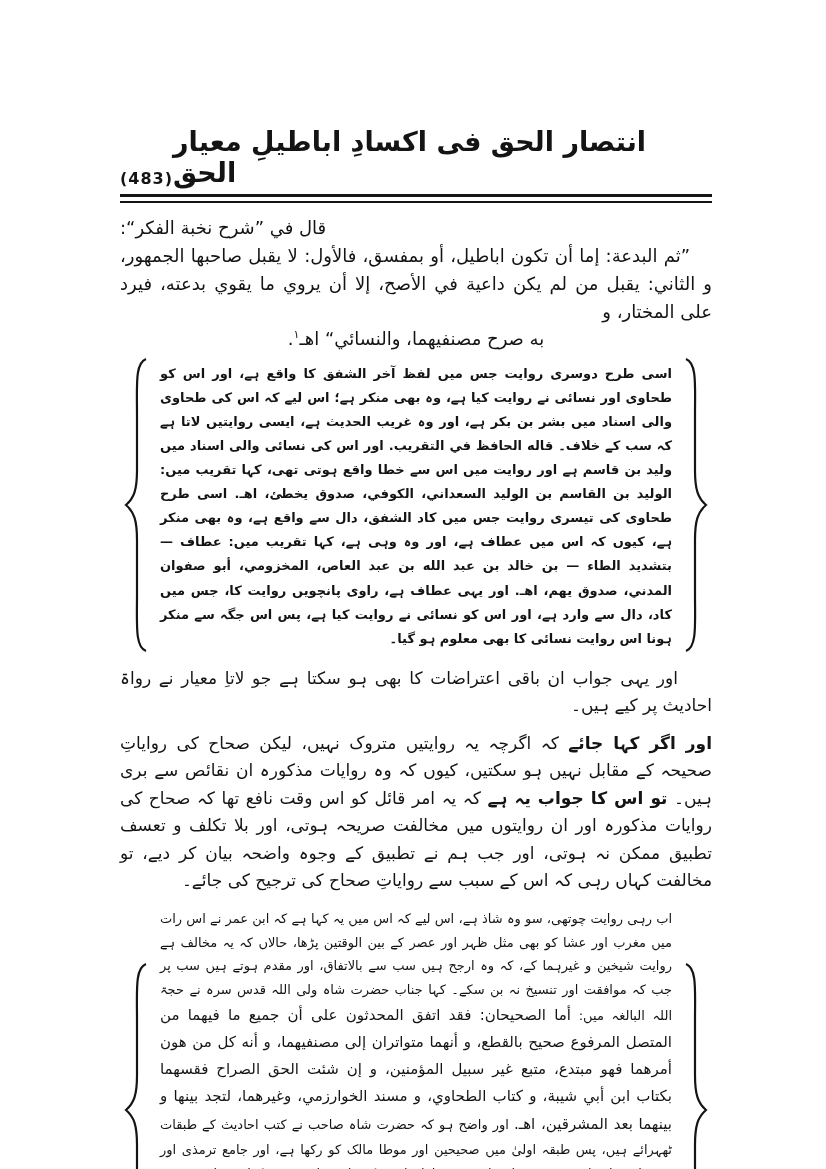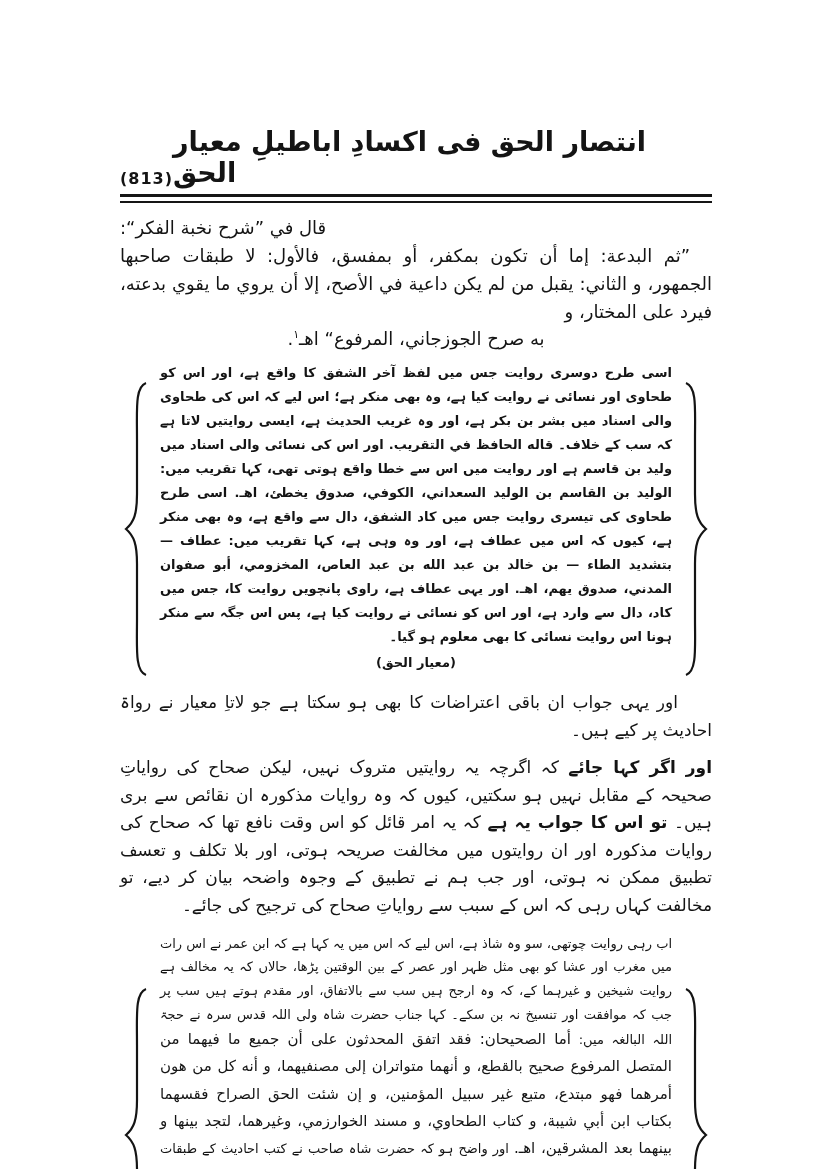--- a/index.html
+++ b/index.html
@@ -34,40 +34,39 @@
   .para { font-size:17px; line-height:1.62; text-align:justify; margin:10px 0 0 0; }
   .para.indent { text-indent:34px; }
   .bold { font-weight:bold; }
 </style>
 </head>
 <body>
 
 <div class="page">
 
   <div class="hdr">
-    <span class="page-num">(813)</span>
+    <span class="page-num">(483)</span>
     <span class="book-title">انتصار الحق فی اکسادِ اباطیلِ معیار الحق</span>
   </div>
   <div class="dbl-rule"></div>
 
   <div class="content">
 
     <p class="ar-lead">قال في ”شرح نخبة الفكر“:</p>
-    <p class="ar-body">”ثم البدعة: إما أن تكون بمكفر، أو بمفسق، فالأول: لا طبقات صاحبها الجمهور، و الثاني: يقبل من لم يكن داعية في الأصح، إلا أن يروي ما يقوي بدعته، فيرد على المختار، و</p>
-    <p class="ar-tail"><span>به صرح الجوزجاني، المرفوع“ اهـ</span><span class="fn-ref">۱</span><span>.</span></p>
+    <p class="ar-body">”ثم البدعة: إما أن تكون اباطیل، أو بمفسق، فالأول: لا يقبل صاحبها الجمهور، و الثاني: يقبل من لم يكن داعية في الأصح، إلا أن يروي ما يقوي بدعته، فيرد على المختار، و</p>
+    <p class="ar-tail"><span>به صرح مصنفيهما، والنسائي“ اهـ</span><span class="fn-ref">۱</span><span>.</span></p>
 
     <div class="qblock">
       <div class="brace">
         <svg viewBox="0 0 30 300" preserveAspectRatio="none" aria-hidden="true">
           <path d="M 26 4 C 15 8 17 30 17 60 L 17 115 C 17 135 14 143 6 150 C 14 157 17 165 17 185 L 17 240 C 17 270 15 292 26 296" fill="none" stroke="#141414" stroke-width="2.2" vector-effect="non-scaling-stroke"></path>
         </svg>
       </div>
       <div class="qinner q1">
         <span>اسی طرح دوسری روایت جس میں لفظ آخر الشفق کا واقع ہے، اور اس کو طحاوی اور نسائی نے روایت کیا ہے، وہ بھی منکر ہے؛ اس لیے کہ اس کی طحاوی والی اسناد میں بشر بن بکر ہے، اور وہ غریب الحدیث ہے، ایسی روایتیں لاتا ہے کہ سب کے خلاف۔ قاله الحافظ في التقريب. اور اس کی نسائی والی اسناد میں ولید بن قاسم ہے اور روایت میں اس سے خطا واقع ہوتی تھی، کہا تقریب میں: الوليد بن القاسم بن الوليد السعداني، الكوفي، صدوق يخطئ، اهـ. اسی طرح طحاوی کی تیسری روایت جس میں کاد الشفق، دال سے واقع ہے، وہ بھی منکر ہے، کیوں کہ اس میں عطاف ہے، اور وہ وہی ہے، کہا تقریب میں: عطاف — بتشديد الطاء — بن خالد بن عبد الله بن عبد العاص، المخزومي، أبو صفوان المدني، صدوق يهم، اهـ. اور یہی عطاف ہے، راوی پانچویں روایت کا، جس میں کاد، دال سے وارد ہے، اور اس کو نسائی نے روایت کیا ہے، پس اس جگہ سے منکر ہونا اس روایت نسائی کا بھی معلوم ہو گیا۔</span>
-        <div class="attribution">(معیار الحق)</div>
       </div>
       <div class="brace">
         <svg viewBox="0 0 30 300" preserveAspectRatio="none" aria-hidden="true">
           <path d="M 4 4 C 15 8 13 30 13 60 L 13 115 C 13 135 16 143 24 150 C 16 157 13 165 13 185 L 13 240 C 13 270 15 292 4 296" fill="none" stroke="#141414" stroke-width="2.2" vector-effect="non-scaling-stroke"></path>
         </svg>
       </div>
     </div>
 
     <p class="para indent">اور یہی جواب ان باقی اعتراضات کا بھی ہو سکتا ہے جو لاتاِ معیار نے رواۃ احادیث پر کیے ہیں۔</p>
 

